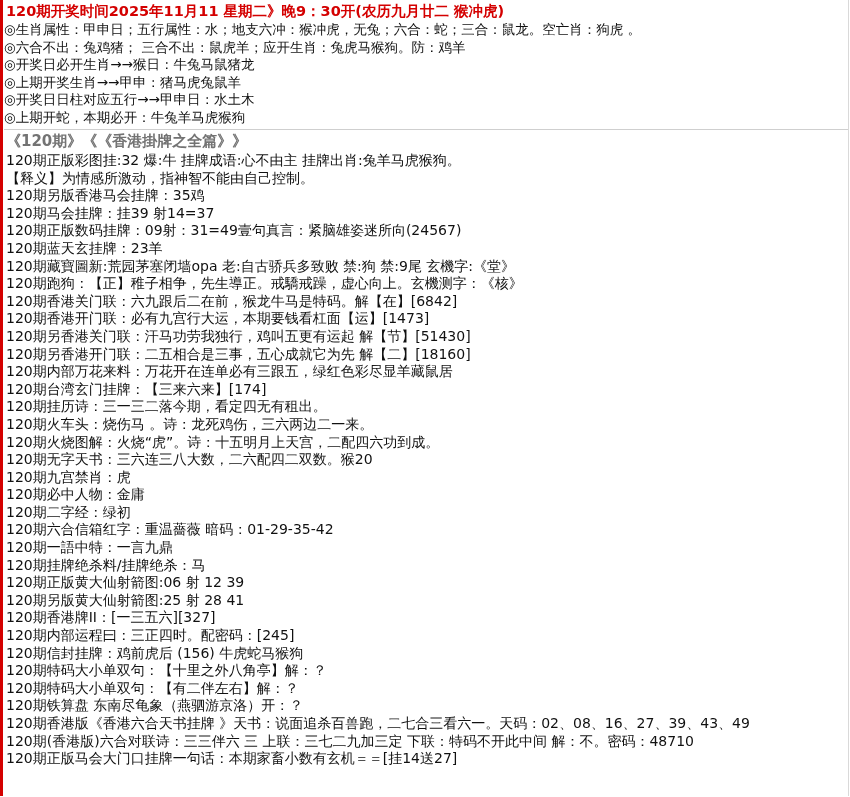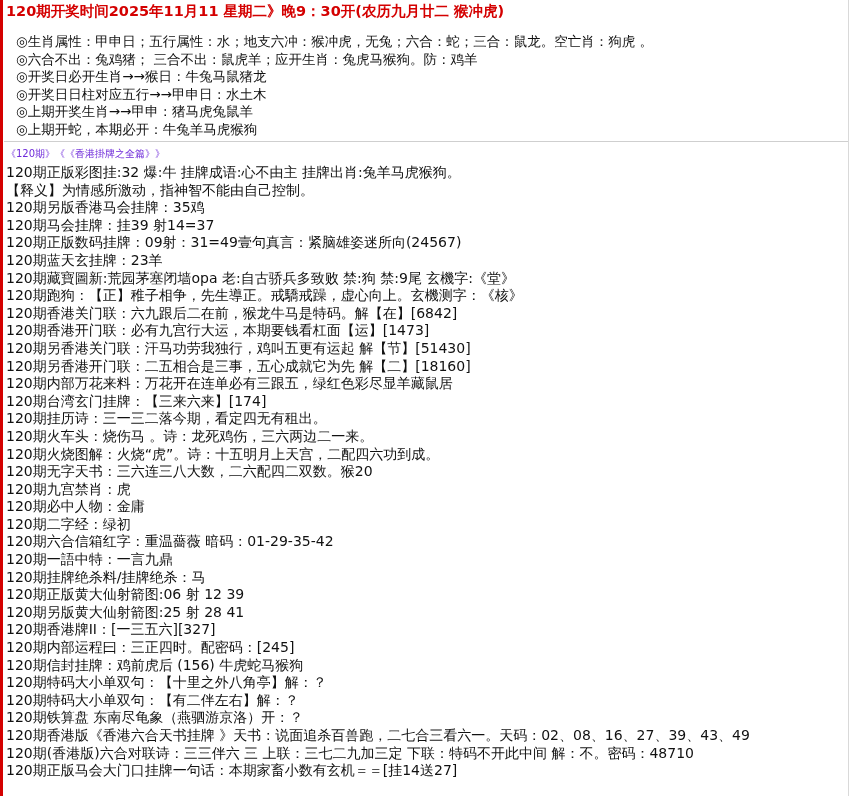--- a/index.html
+++ b/index.html
@@ -24,38 +24,37 @@
   }
   .hdr {
     color: #d40000;
     font-weight: bold;
     font-size: 14.5px;
     line-height: 17px;
     white-space: nowrap;
     padding-left: 2px;
   }
   .zodiac-block {
-    margin-top: 13px;
-    padding-left: 12px;
+    margin-top: 1px;
   }
   .zline {
     line-height: 17.5px;
     white-space: nowrap;
     font-size: 13.5px;
     letter-spacing: 0;
   }
   .sep {
     border-top: 1px solid #cfcfcf;
     margin: 3px 0 2px 0;
     width: 845px;
   }
   .title-row {
-    color: #6d28d9;
-    font-weight: normal;
-    font-size: 10px;
+    color: #737373;
+    font-weight: bold;
+    font-size: 15px;
     line-height: 19px;
     white-space: nowrap;
     padding-left: 2px;
   }
   .lines {
     margin-top: 1px;
   }
   .ln {
     line-height: 17.6px;
     white-space: nowrap;
@@ -87,22 +86,22 @@
 
 <div class="page">
   <div class="redleft"></div>
 
   <div class="hdr">120期开奖时间2025年11月11  星期二》晚9：30开(农历九月廿二  猴冲虎)</div>
 
   <div class="zodiac-block">
     <div class="zline">◎生肖属性：甲申日；五行属性：水；地支六冲：猴冲虎，无兔；六合：蛇；三合：鼠龙。空亡肖：狗虎 。</div>
     <div class="zline">◎六合不出：兔鸡猪；  三合不出：鼠虎羊；应开生肖：兔虎马猴狗。防：鸡羊</div>
     <div class="zline">◎开奖日必开生肖→→猴日：牛兔马鼠猪龙</div>
+    <div class="zline">◎上期开奖生肖→→甲申：猪马虎兔鼠羊</div>
     <div class="zline">◎开奖日日柱对应五行→→甲申日：水土木</div>
-    <div class="zline">◎上期开奖生肖→→甲申：猪马虎兔鼠羊</div>
     <div class="zline">◎上期开蛇，本期必开：牛兔羊马虎猴狗</div>
   </div>
 
   <div class="sep"></div>
 
   <div class="title-row">《120期》《《香港掛牌之全篇》》</div>
 
   <div class="lines">
     <div class="ln">120期正版彩图挂:32  爆:牛  挂牌成语:心不由主  挂牌出肖:兔羊马虎猴狗。</div>
     <div class="ln">【释义】为情感所激动，指神智不能由自己控制。</div>

